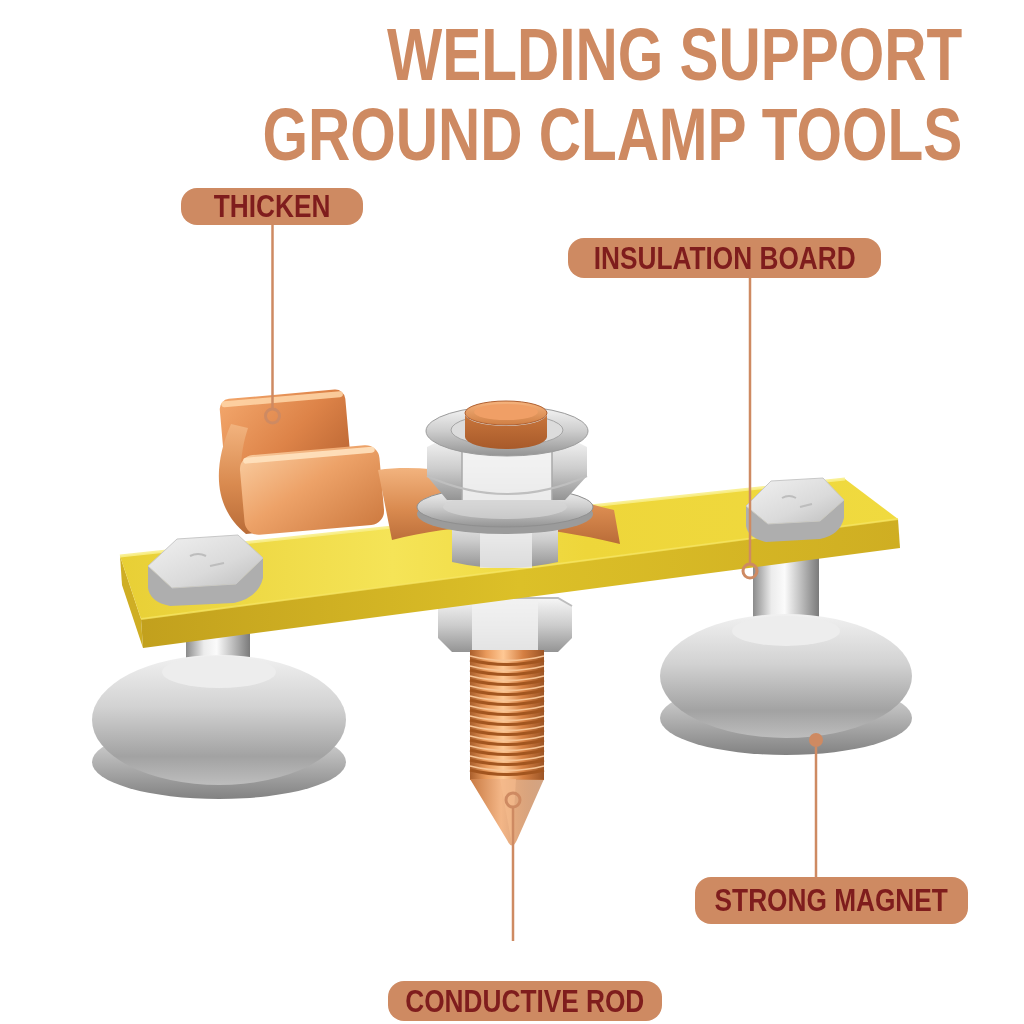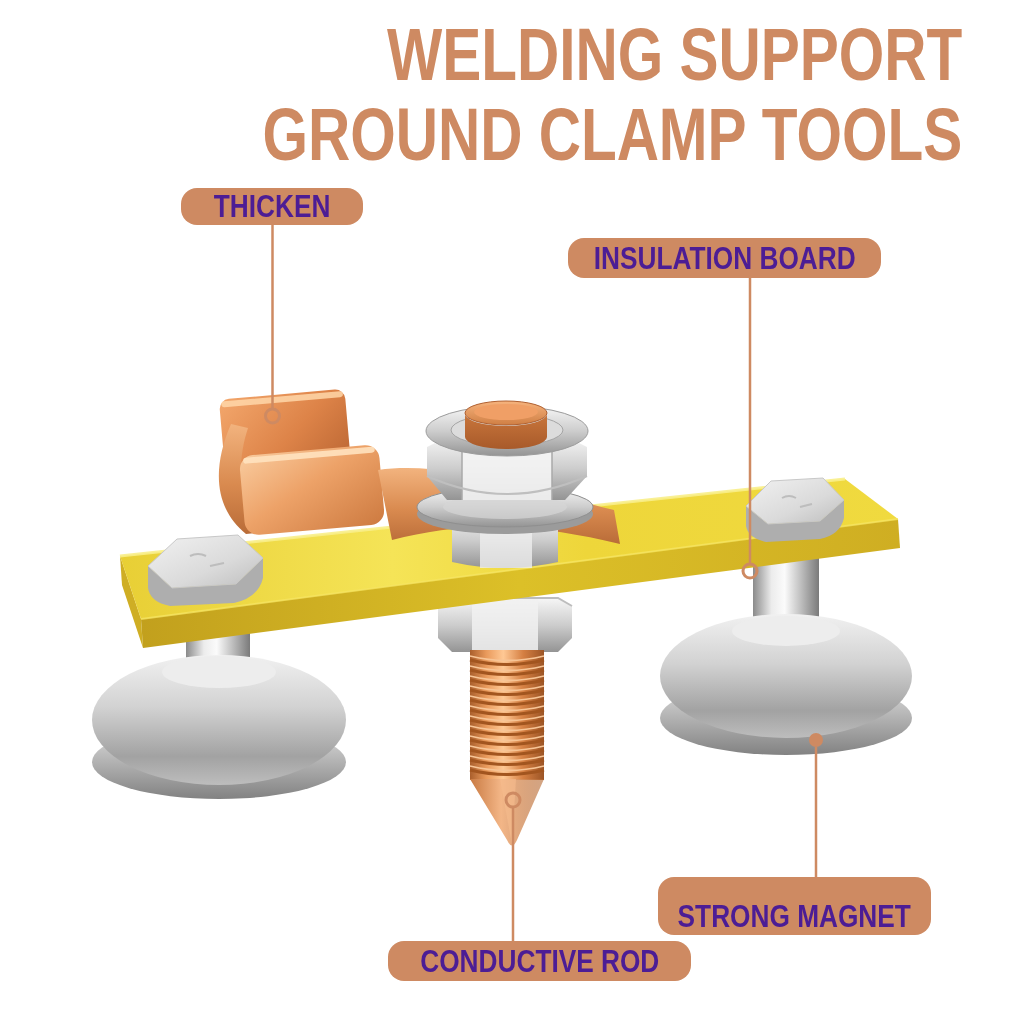--- a/index.html
+++ b/index.html
@@ -9,27 +9,27 @@
     background:#ffffff; font-family:"Liberation Sans", sans-serif;
   }
   .title {
     position:absolute; top:14px; right:62px; text-align:right;
     color:var(--accent); font-weight:bold; font-size:75px; line-height:80px;
     white-space:nowrap; transform:scaleX(0.78); transform-origin:100% 0;
   }
   .pill {
     position:absolute; background:var(--accent); border-radius:16px;
     display:flex; align-items:center; justify-content:center;
-    color:#4c1d95; font-weight:bold; font-size:32px;
+    color:#7f1d1d; font-weight:bold; font-size:32px;
   }
   .pill > span { display:inline-block; transform:scaleX(0.82); white-space:nowrap; }
   #pill-thicken    { left:181px; top:188px; width:182px; height:37px; }
   #pill-insulation { left:568px; top:238px; width:313px; height:40px; }
-  #pill-strong     { left:658px; top:877px; width:273px; height:58px;align-items:flex-end; }
-  #pill-conductive { left:388px; top:941px; width:303px; height:40px; }
+  #pill-strong     { left:695px; top:877px; width:273px; height:47px; }
+  #pill-conductive { left:388px; top:981px; width:274px; height:40px; }
   svg.product { position:absolute; left:0; top:0; }
   .lead { stroke:var(--accent); stroke-width:2.5; }
   .ring { fill:none; stroke:var(--accent); stroke-width:3; }
   .dot  { fill:var(--accent); }
 </style>
 </head>
 <body>
 
 <div class="title">
   <div>WELDING SUPPORT</div>

